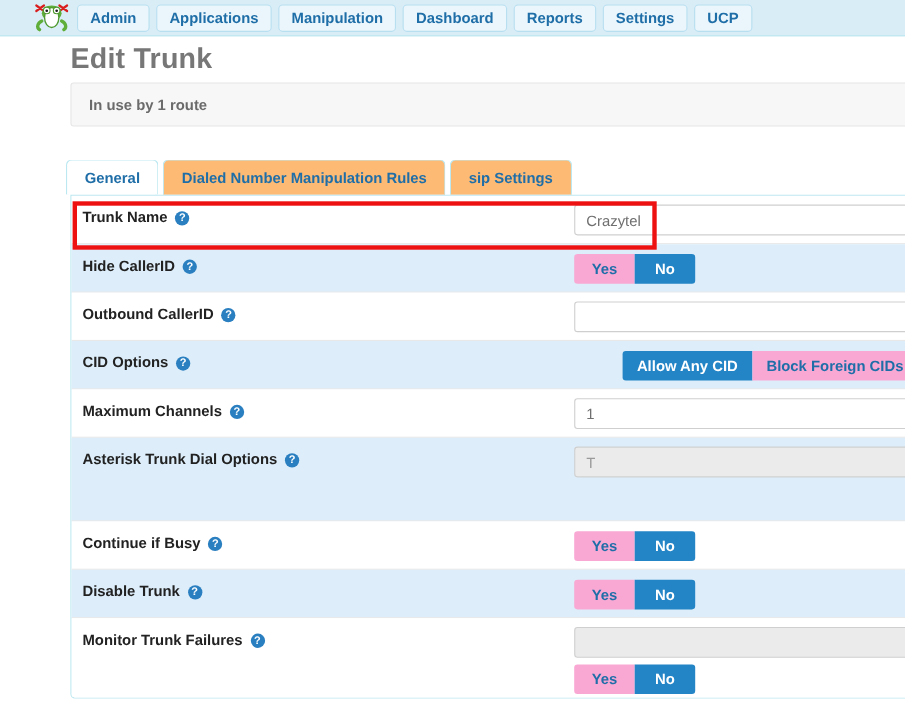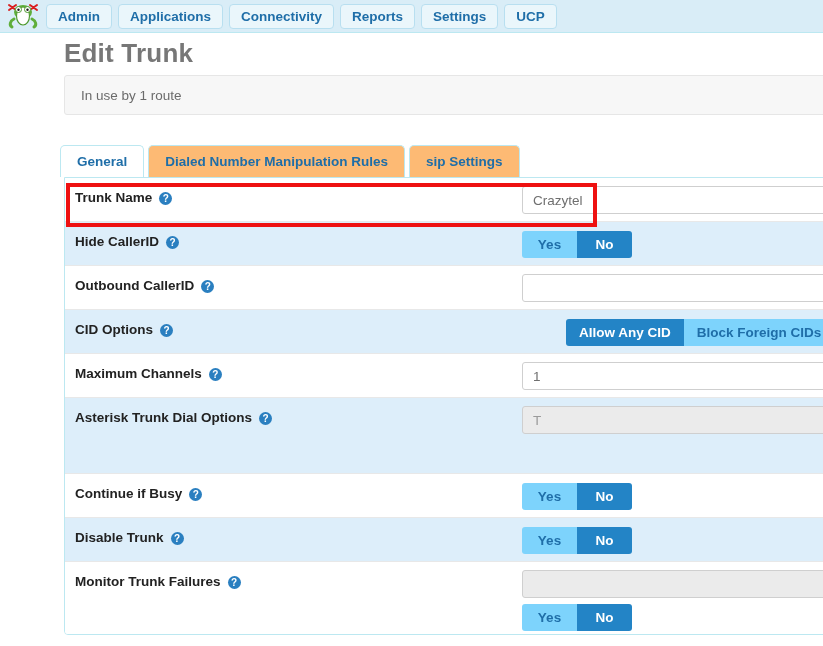--- a/index.html
+++ b/index.html
@@ -10,21 +10,21 @@
     background: #ffffff;
     font-family: "Liberation Sans", sans-serif;
   }
 
   
   #navbar {
     position: absolute; left: 0; top: 0;
     width: 823px; height: 33px;
     background: #d9edf7;
     border-bottom: 1px solid #bce8f1;
-    display: flex; align-items: center;
+    display: flex; align-items: center; padding-left: 24px;
   }
   #brand-logo {
     width: 34px; height: 28px;
     margin-left: 6px; margin-right: 6px;
     flex: 0 0 auto;
     display: block;
   }
   .nav-item {
     height: 25px;
     margin-right: 6px;
@@ -56,21 +56,21 @@
     left: 64px; top: 75px;
     width: 790px; height: 40px;
     background: #f7f7f7;
     border: 1px solid #e6e6e6;
     border-radius: 3px;
     display: flex; align-items: center;
   }
   #inuse-text {
     margin-left: 16px;
     font-size: 13.5px;
-    font-weight: normal;
+    font-weight: bold;
     color: #6b6b6b;
   }
 
   
   #tabs {
     position: absolute;
     left: 60px; top: 145px;
     width: 760px; height: 32px;
     display: flex; align-items: flex-end;
   }
@@ -162,21 +162,21 @@
     background: #ebebeb;
     color: #9a9a9a;
   }
 
   .btn-group { display: flex; }
   .tbtn {
     height: 27px;
     min-width: 55px;
     padding: 0 13px;
     display: flex; align-items: center; justify-content: center;
-    background: #7dd3fc;
+    background: #f9a8d4;
     border: none;
     color: #1f6ea8;
     font-size: 13.5px;
     font-weight: bold;
     white-space: nowrap;
     cursor: pointer;
   }
   .tbtn.on {
     background: #2384c6;
     color: #ffffff;
@@ -216,21 +216,24 @@
     <path d="M26 17 C30 19 31 23 28 25" stroke="#5fae3a" stroke-width="3" fill="none" stroke-linecap="round"></path>
   </svg>
 
   <div class="nav-item">
     <span>Admin</span>
   </div>
   <div class="nav-item">
     <span>Applications</span>
   </div>
   <div class="nav-item">
-    <span>Connectivity</span>
+    <span>Manipulation</span>
+  </div>
+  <div class="nav-item">
+    <span>Dashboard</span>
   </div>
   <div class="nav-item">
     <span>Reports</span>
   </div>
   <div class="nav-item">
     <span>Settings</span>
   </div>
   <div class="nav-item">
     <span>UCP</span>
   </div>

